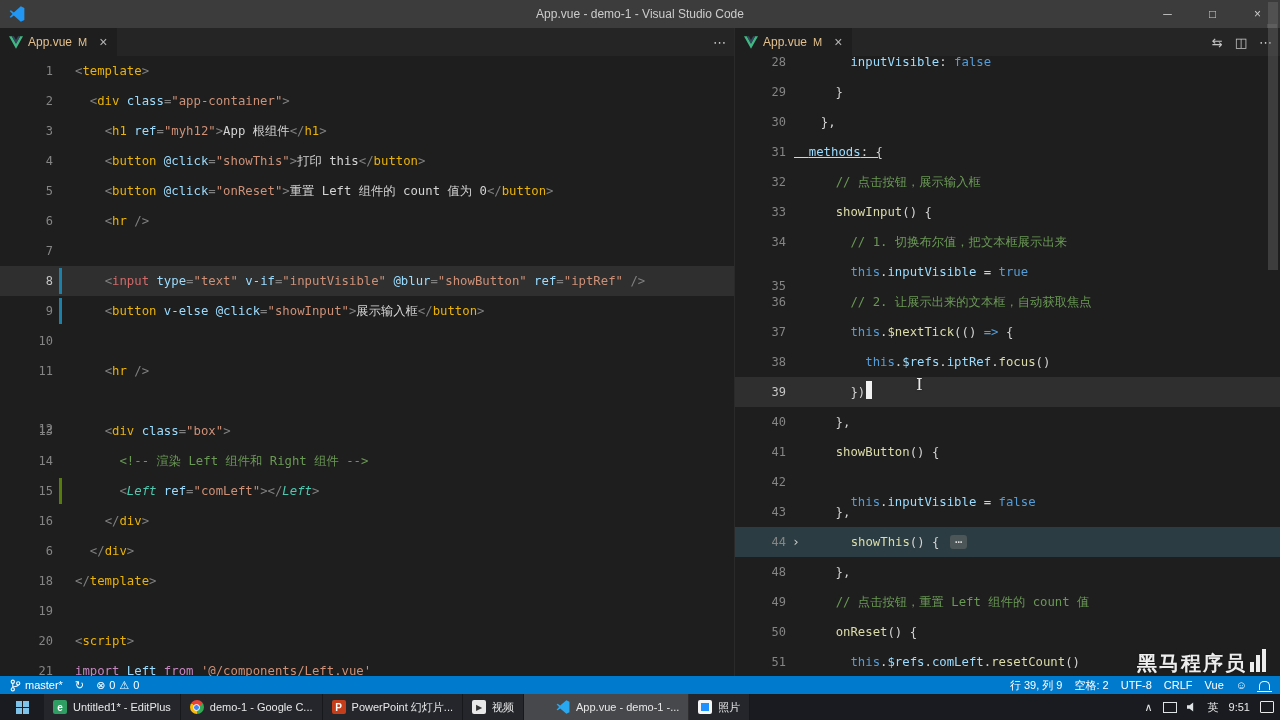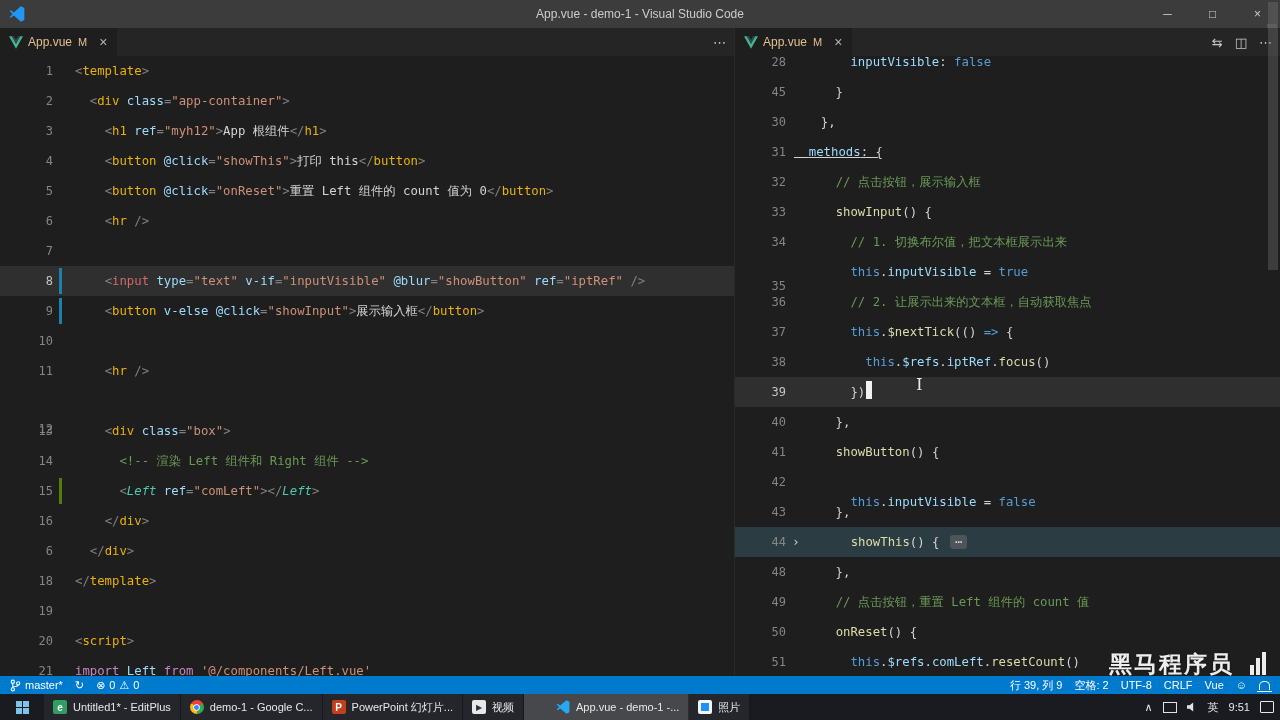--- a/index.html
+++ b/index.html
@@ -75,22 +75,22 @@
   .icon-photos::after{content:"";width:8px;height:8px;background:#1e90ff;}
   .icon-chrome{border-radius:50%;background:conic-gradient(from -60deg,#ea4335 0 120deg,#34a853 120deg 240deg,#fbbc05 240deg 360deg);}
   .icon-chrome::after{content:"";position:absolute;left:3.5px;top:3.5px;width:7px;height:7px;border-radius:50%;
                       background:#4285f4;border:1.5px solid #fff;box-sizing:border-box;}
   .tray{position:absolute;right:6px;top:0;bottom:0;display:flex;align-items:center;gap:10px;color:#e8e8e8;font-size:11px;}
   .tray-mon{width:12px;height:9px;border:1px solid #dfe3e6;}
   .tray-spk{width:11px;height:11px;background:#dfe3e6;clip-path:polygon(0 35%,28% 35%,60% 8%,60% 92%,28% 65%,0 65%);}
   .notif{width:12px;height:10px;border:1px solid #e8e8e8;border-radius:1px;}
 
   
-  .watermark{position:absolute;top:649px;right:14px;display:flex;align-items:flex-end;gap:16px;z-index:40;
-             color:#fff;opacity:.92;font-weight:bold;font-size:23px;letter-spacing:2px;
+  .watermark{position:absolute;top:649px;right:14px;display:flex;align-items:flex-end;gap:3px;z-index:40;
+             color:#fff;opacity:.92;font-weight:bold;font-size:20px;letter-spacing:2px;
              text-shadow:0 0 3px rgba(0,0,0,.35);}
   .wm-bars{display:flex;align-items:flex-end;gap:2px;margin-bottom:5px;}
   .wm-bars i{display:block;width:4px;background:#fff;}
   .mouse{position:absolute;left:916px;top:374px;z-index:60;color:#e9e9e9;
          font-family:"DejaVu Serif",serif;font-size:17px;text-shadow:0 0 2px rgba(0,0,0,.6);}
 </style>
 </head>
 <body>
 
 <div class="window">
@@ -171,21 +171,21 @@
         </div>
         <div class="tab-actions">
           <span>⇆</span>
           <span>◫</span>
           <span>⋯</span>
         </div>
       </div>
       <div class="editor" id="editor-1">
           <div style="margin-top: -9px;">
             <div class="code-line"><span class="lnum" style="width: 51px;">28</span><span class="code" style="left: 71px;"><span class="tk-w">      </span><span class="tk-attr">inputVisible</span><span class="tk-w">: </span><span class="tk-kw">false</span></span></div>
-            <div class="code-line"><span class="lnum" style="width: 51px;">45</span><span class="code" style="left: 71px;"><span class="tk-w">    }</span></span></div>
+            <div class="code-line"><span class="lnum" style="width: 51px;">29</span><span class="code" style="left: 71px;"><span class="tk-w">    }</span></span></div>
             <div class="code-line"><span class="lnum" style="width: 51px;">30</span><span class="code" style="left: 71px;"><span class="tk-w">  },</span></span></div>
             <div class="code-line"><span class="lnum" style="width: 51px;">31</span><span class="code" style="left: 59px; text-decoration: underline;"><span class="tk-w">  </span><span class="tk-attr">methods</span><span class="tk-w">: {</span></span></div>
             <div class="code-line"><span class="lnum" style="width: 51px;">32</span><span class="code" style="left: 71px;"><span class="tk-w">    </span><span class="tk-cmt">// 点击按钮，展示输入框</span></span></div>
             <div class="code-line"><span class="lnum" style="width: 51px;">33</span><span class="code" style="left: 71px;"><span class="tk-w">    </span><span class="tk-fn">showInput</span><span class="tk-w">() {</span></span></div>
             <div class="code-line"><span class="lnum" style="width: 51px;">34</span><span class="code" style="left: 71px;"><span class="tk-w">      </span><span class="tk-cmt">// 1. 切换布尔值，把文本框展示出来</span></span></div>
             <div class="code-line"><span class="lnum" style="width: 51px; margin-top: 14px;">35</span><span class="code" style="left: 71px;"><span class="tk-w">      </span><span class="tk-kw">this</span><span class="tk-w">.</span><span class="tk-attr">inputVisible</span><span class="tk-w"> = </span><span class="tk-kw">true</span></span></div>
             <div class="code-line"><span class="lnum" style="width: 51px;">36</span><span class="code" style="left: 71px;"><span class="tk-w">      </span><span class="tk-cmt">// 2. 让展示出来的文本框，自动获取焦点</span></span></div>
             <div class="code-line"><span class="lnum" style="width: 51px; text-align: right;">37</span><span class="code" style="left: 71px;"><span class="tk-w">      </span><span class="tk-kw">this</span><span class="tk-w">.</span><span class="tk-fn">$nextTick</span><span class="tk-w">(() </span><span class="tk-kw">=&gt;</span><span class="tk-w"> {</span></span></div>
             <div class="code-line"><span class="lnum" style="width: 51px;">38</span><span class="code" style="left: 71px;"><span class="tk-w">        </span><span class="tk-kw">this</span><span class="tk-w">.</span><span class="tk-attr">$refs</span><span class="tk-w">.</span><span class="tk-attr">iptRef</span><span class="tk-w">.</span><span class="tk-fn">focus</span><span class="tk-w">()</span></span></div>
             <div class="code-line cur"><span class="lnum active" style="width: 51px;">39</span><span class="code" style="left: 71px;"><span class="tk-w">      })</span><span class="cursor"></span></span></div>

